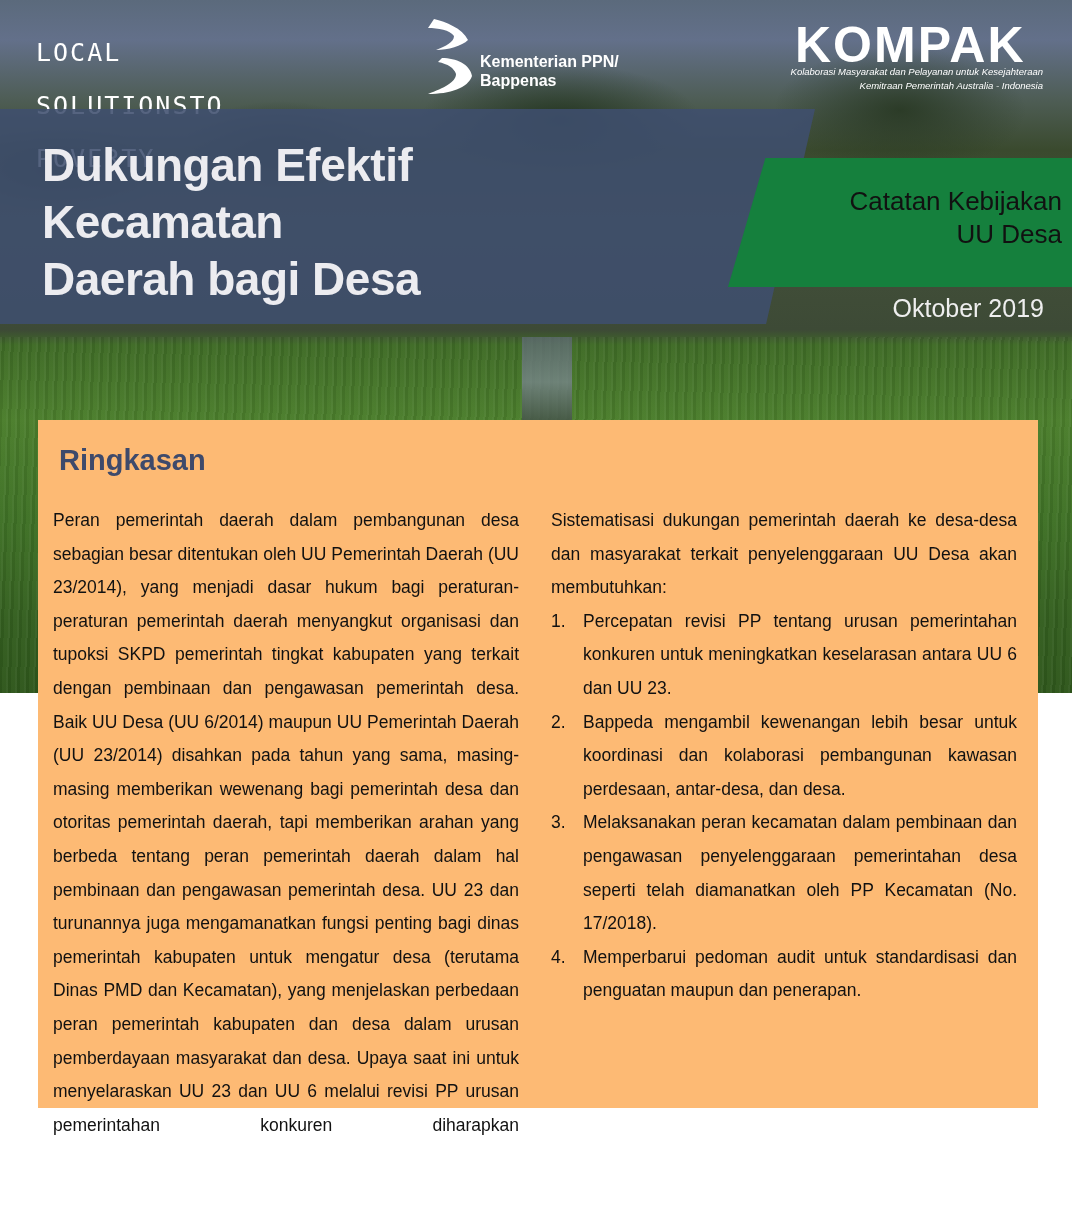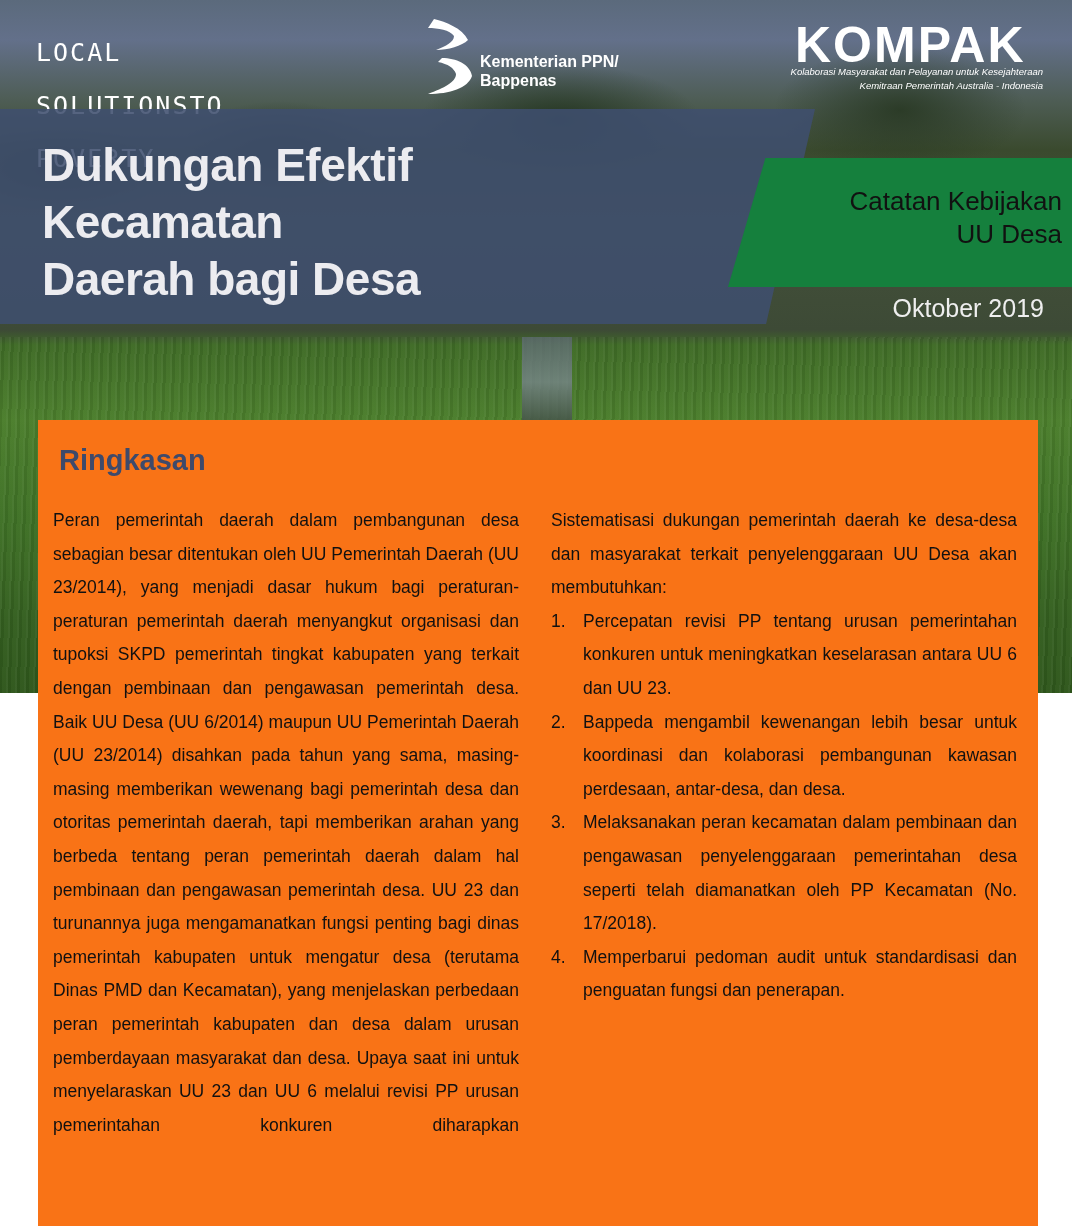--- a/index.html
+++ b/index.html
@@ -76,21 +76,21 @@
     position: absolute; right: 40px; top: 27px; text-align: right; color: #111;
     font-size: 26px; line-height: 33px;
   }
 
   .date {
     position: absolute; right: 28px; top: 294px; color: #eeeeee; font-size: 25px;
   }
 
   
   .card {
-    position: absolute; left: 38px; top: 420px; width: 1000px; height: 806px; background: #f97316;
+    position: absolute; left: 38px; top: 420px; width: 1000px; height: 688px; background: #fdba74;
   }
   .section-title {
     position: absolute; left: 21px; top: 24px; color: #3e4a6b;
     font-size: 29px; font-weight: bold;
   }
   .col {
     position: absolute; top: 84px; width: 466px;
     font-size: 17.5px; line-height: 33.6px; text-align: justify; color: #111;
   }
   .col-left { left: 15px; }
@@ -167,17 +167,17 @@
       <li>
         <span class="num">2.</span>
         <span>Bappeda mengambil kewenangan lebih besar untuk koordinasi dan kolaborasi pembangunan kawasan perdesaan, antar-desa, dan desa.</span>
       </li>
       <li>
         <span class="num">3.</span>
         <span>Melaksanakan peran kecamatan dalam pembinaan dan pengawasan penyelenggaraan pemerintahan desa seperti telah diamanatkan oleh PP Kecamatan (No. 17/2018).</span>
       </li>
       <li>
         <span class="num">4.</span>
-        <span>Memperbarui pedoman audit untuk standardisasi dan penguatan fungsi dan penerapan.</span>
+        <span>Memperbarui pedoman audit untuk standardisasi dan penguatan maupun dan penerapan.</span>
       </li>
     </ol>
   </div>
 </div>
 
 </body></html>

